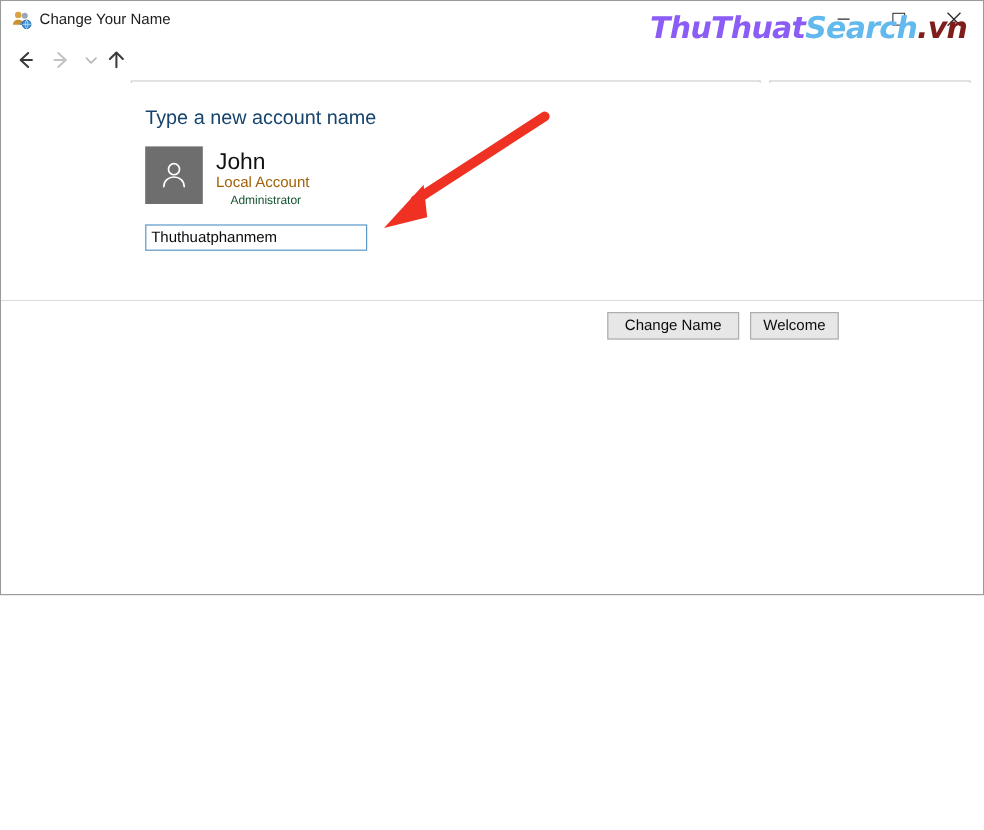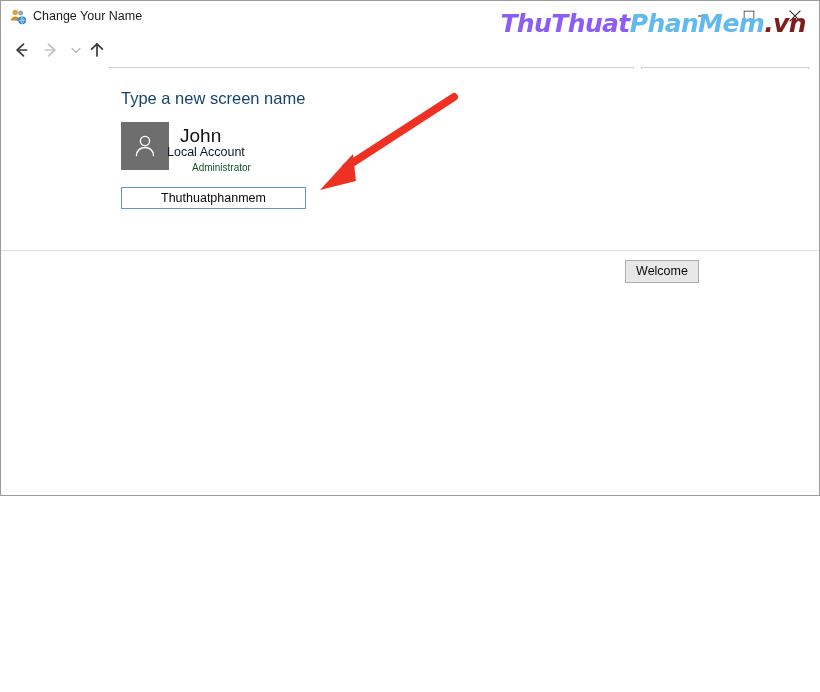--- a/index.html
+++ b/index.html
@@ -198,23 +198,23 @@
   #avatar svg { position: absolute; left: 50%; top: 50%; transform: translate(-50%,-50%); }
   #acct-name {
     position: absolute;
     left: 179px; top: 56px;
     font-size: 19px;
     color: #111111;
     white-space: nowrap;
   }
   #acct-type {
     position: absolute;
-    left: 166px; top: 76px;
-    font-size: 12.5px;
-    color: #0f172a;
+    left: 179px; top: 76px;
+    font-size: 12.5px;
+    color: #a16207;
     white-space: nowrap;
   }
   #acct-role {
     position: absolute;
     left: 179px; top: 93px;
     font-size: 10px;
     color: #14532d;
     white-space: nowrap;
     margin-left: 12px;
   }
@@ -224,21 +224,20 @@
     width: 185px;
     height: 22px;
     box-sizing: border-box;
     border: 1px solid #5a96c8;
     background: #ffffff;
     font-family: "Liberation Sans", sans-serif;
     font-size: 12.5px;
     color: #0a0a0a;
     padding: 0 4px;
     outline: none;
-    text-align: center;
   }
   #hint-text {
     position: absolute;
     left: 120px; top: 145px;
     font-size: 12.5px;
     color: #1b1b1b;
     white-space: nowrap;
   }
 
   
@@ -402,21 +401,21 @@
         <svg width="15" height="15" viewBox="0 0 15 15">
           <circle cx="6.2" cy="6.2" r="4.3" fill="none" stroke="#4a4a4a" stroke-width="1.2"></circle>
           <line x1="9.4" y1="9.4" x2="13.4" y2="13.6" stroke="#4a4a4a" stroke-width="1.3" stroke-linecap="round"></line>
         </svg>
       </span>
     </div>
   </div>
 
   <div id="content">
 
-    <div id="page-heading">Type a new screen name</div>
+    <div id="page-heading">Type a new account name</div>
 
     <div id="avatar">
       <svg width="30" height="30" viewBox="0 0 30 30">
         <circle cx="15" cy="10" r="4.6" fill="none" stroke="#ffffff" stroke-width="1.4"></circle>
         <path d="M6.5 24.5c0-5 3.9-8 8.5-8s8.5 3 8.5 8" fill="none" stroke="#ffffff" stroke-width="1.4" stroke-linecap="round"></path>
       </svg>
     </div>
 
     <div id="acct-name">John</div>
     <div id="acct-type">Local Account</div>
@@ -429,21 +428,22 @@
   <svg id="arrow-annotation" viewBox="0 0 170 110">
     <g>
       <path d="M148 6 L40 76" stroke="#ef3124" stroke-width="8" stroke-linecap="round"></path>
       <path d="M14 99 L47 63 L50 90 Z" fill="#ef3124"></path>
     </g>
   </svg>
 
   <div id="separator"></div>
 
   <div id="command-area">
+    <button class="cmdbtn" id="btn-change">Change Name</button>
     <button class="cmdbtn" id="btn-cancel">Welcome</button>
   </div>
 
   <div id="lower-body"></div>
 </div>
 
 <div id="watermark">
-  <span id="wm-a">ThuThuat</span><span id="wm-b">PhanMem</span><span id="wm-c">.vn</span>
+  <span id="wm-a">ThuThuat</span><span id="wm-b">Search</span><span id="wm-c">.vn</span>
 </div>
 
 </body></html>

